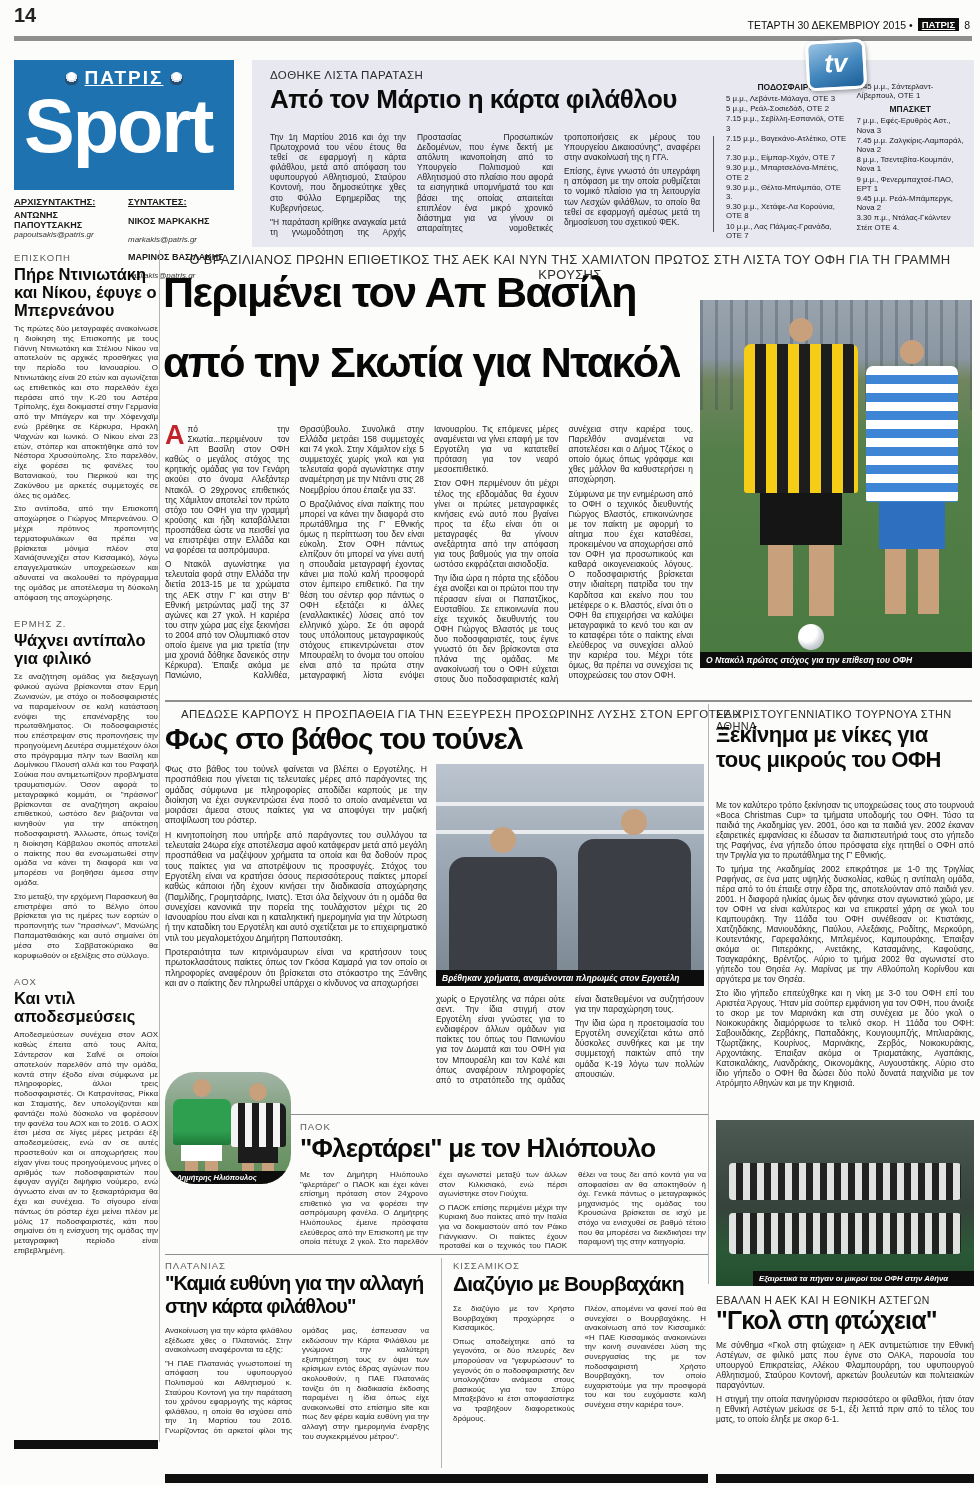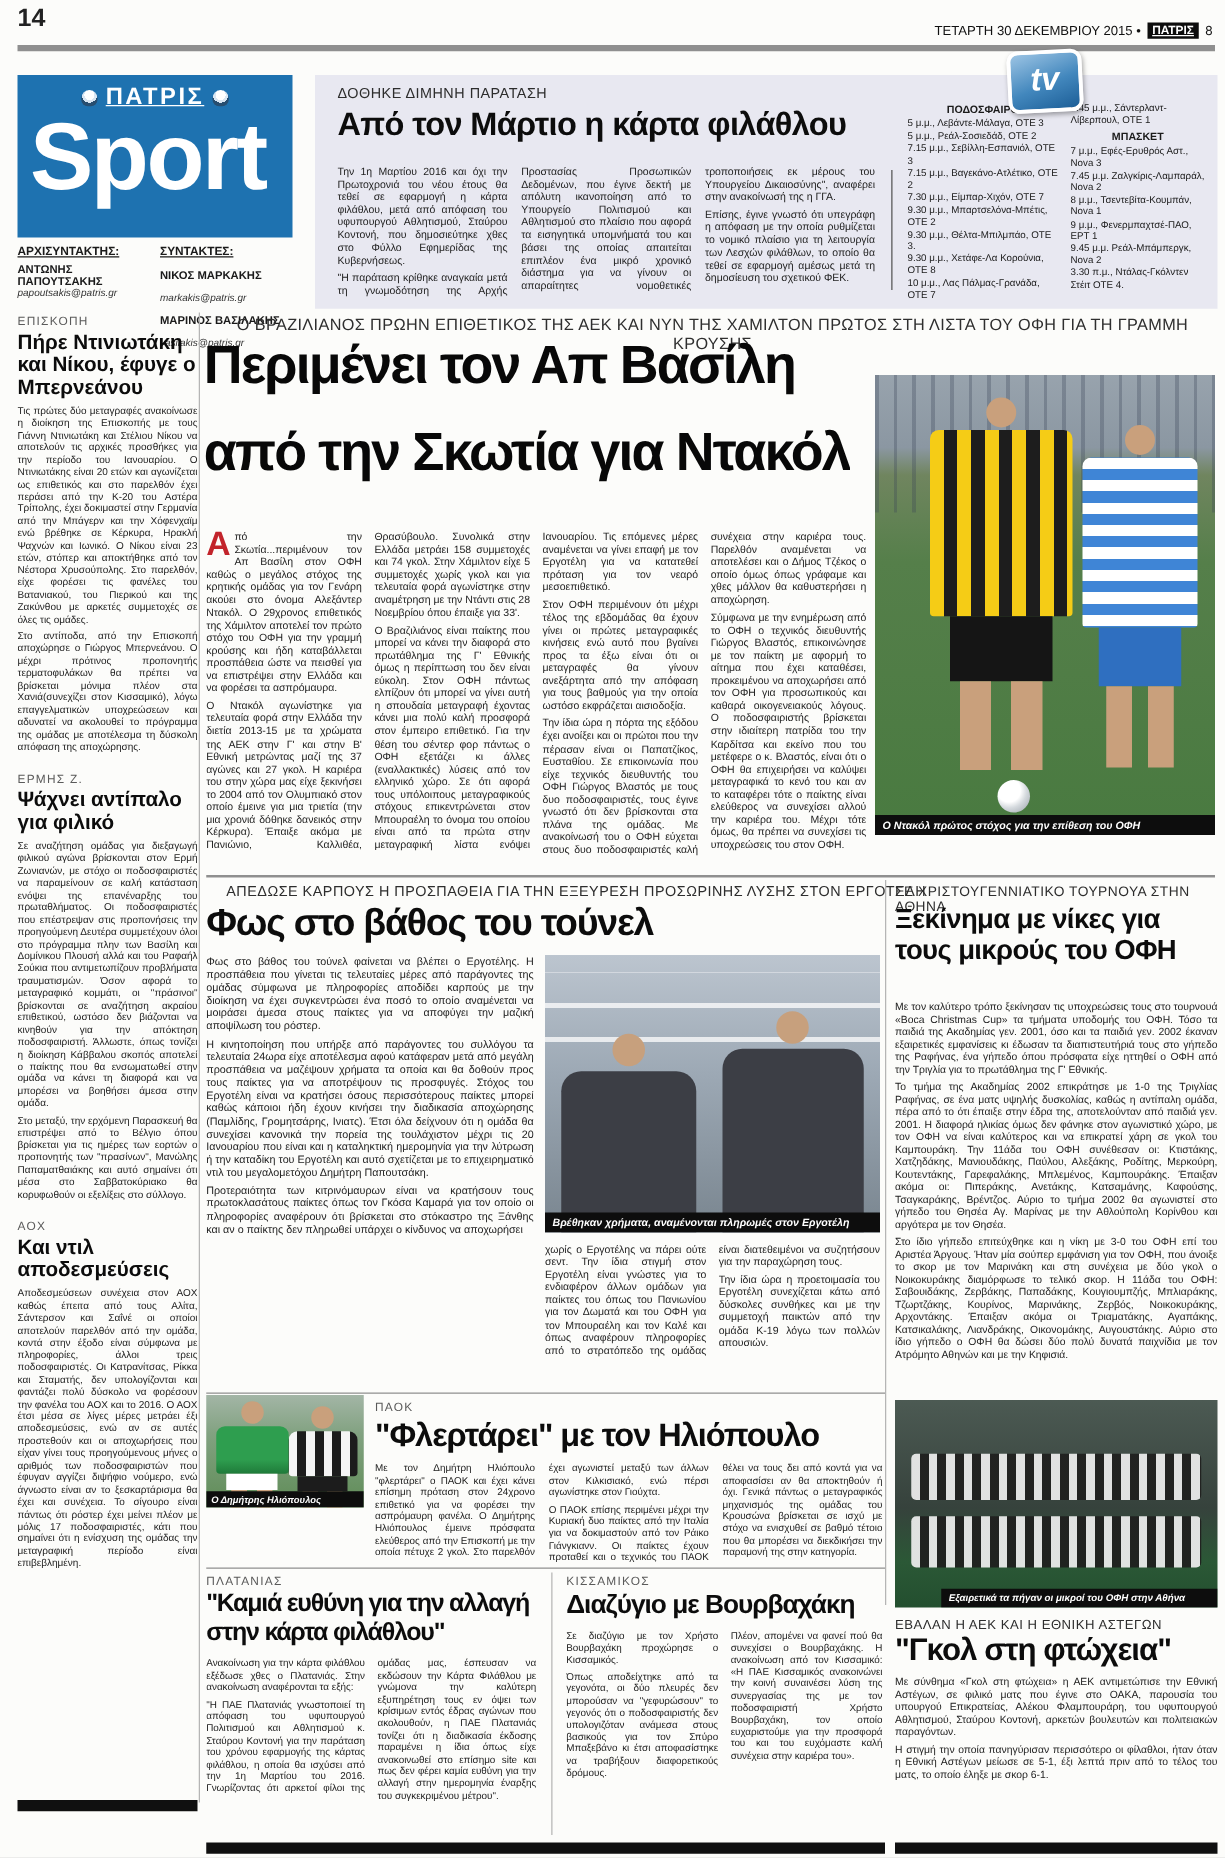--- a/index.html
+++ b/index.html
@@ -107,21 +107,21 @@
       <div class="cred-mail">papoutsakis@patris.gr</div>
     </div>
     <div style="flex:1;">
       <div class="cred-label">ΣΥΝΤΑΚΤΕΣ:</div>
       <div><span class="cred-name">ΝΙΚΟΣ ΜΑΡΚΑΚΗΣ</span> <span class="cred-mail">markakis@patris.gr</span></div>
       <div><span class="cred-name">ΜΑΡΙΝΟΣ ΒΑΣΙΛΑΚΗΣ</span> <span class="cred-mail">vasilakis@patris.gr</span></div>
     </div>
   </div>
 
   <div class="abs" id="topbox" style="left:252px;top:60px;width:722px;height:187px;">
-    <div class="abs kicker" style="left:18px;top:9px;">ΔΟΘΗΚΕ ΔΙΜΗΝΗ ΠΑΡΑΤΑΣΗ</div>
+    <div class="abs kicker" style="left:18px;top:9px;">ΔΟΘΗΚΕ ΛΙΣΤΑ ΠΑΡΑΤΑΣΗ</div>
     <div class="abs headline" style="left:18px;top:24px;width:436px;">Από τον Μάρτιο η κάρτα φιλάθλου</div>
     <div class="abs body cols3" style="left:18px;top:72px;width:430px;height:108px;">
         <div class="para">Την 1η Μαρτίου 2016 και όχι την Πρωτοχρονιά του νέου έτους θα τεθεί σε εφαρμογή η κάρτα φιλάθλου, μετά από απόφαση του υφυπουργού Αθλητισμού, Σταύρου Κοντονή, που δημοσιεύτηκε χθες στο Φύλλο Εφημερίδας της Κυβερνήσεως.</div>
         <div class="para">"Η παράταση κρίθηκε αναγκαία μετά τη γνωμοδότηση της Αρχής Προστασίας Προσωπικών Δεδομένων, που έγινε δεκτή με απόλυτη ικανοποίηση από το Υπουργείο Πολιτισμού και Αθλητισμού στο πλαίσιο που αφορά τα εισηγητικά υπομνήματά του και βάσει της οποίας απαιτείται επιπλέον ένα μικρό χρονικό διάστημα για να γίνουν οι απαραίτητες νομοθετικές τροποποιήσεις εκ μέρους του Υπουργείου Δικαιοσύνης", αναφέρει στην ανακοίνωσή της η ΓΓΑ.</div>
         <div class="para">Επίσης, έγινε γνωστό ότι υπεγράφη η απόφαση με την οποία ρυθμίζεται το νομικό πλαίσιο για τη λειτουργία των Λεσχών φιλάθλων, το οποίο θα τεθεί σε εφαρμογή αμέσως μετά τη δημοσίευση του σχετικού ΦΕΚ.</div>
       </div>
     <div class="abs" style="left:461px;top:76px;width:1px;height:96px;background:#555;"></div>
     <div class="abs" style="left:474px;top:22px;width:238px;height:158px;display:flex;gap:10px;overflow:hidden;">
       <div style="flex:1.12;">
         <div class="tv-head">ΠΟΔΟΣΦΑΙΡΟ</div>
@@ -236,21 +236,21 @@
     <div class="caption-bar">Βρέθηκαν χρήματα, αναμένονται πληρωμές στον Εργοτέλη</div>
   </div>
   <div class="abs body cols2" style="left:436px;top:994px;width:268px;height:118px;">
       <div class="para">χωρίς ο Εργοτέλης να πάρει ούτε σεντ. Την ίδια στιγμή στον Εργοτέλη είναι γνώστες για το ενδιαφέρον άλλων ομάδων για παίκτες του όπως του Πανιωνίου για τον Δωματά και του ΟΦΗ για τον Μπουραέλη και τον Καλέ και όπως αναφέρουν πληροφορίες από το στρατόπεδο της ομάδας είναι διατεθειμένοι να συζητήσουν για την παραχώρηση τους.</div>
       <div class="para">Την ίδια ώρα η προετοιμασία του Εργοτέλη συνεχίζεται κάτω από δύσκολες συνθήκες και με την συμμετοχή παικτών από την ομάδα Κ-19 λόγω των πολλών απουσιών.</div>
     </div>
 
   <div class="abs rule-v" style="left:708px;top:704px;width:1px;height:580px;"></div>
   <div class="abs rule-h" style="left:165px;top:1114px;width:543px;height:1px;"></div>
 
-  <div class="abs photo" id="photo-paok" style="left:165px;top:1116px;width:126px;height:90px;">
+  <div class="abs photo" id="photo-paok" style="left:165px;top:1072px;width:126px;height:112px;border-radius:30px;">
     <div class="player" style="left:6%;top:6%;width:46%;height:90%;">
       <div class="head" style="width:18px;height:18px;"></div>
       <div class="torso" style="background:linear-gradient(180deg,#2e9e4f 0 70%,#1f7a3a 100%);"></div>
       <div class="shorts" style="background:#ffffff;"></div>
       <div class="legs"></div>
     </div>
     <div class="player" style="right:4%;top:10%;width:44%;height:86%;">
       <div class="head" style="width:18px;height:18px;"></div>
       <div class="torso" style="background:repeating-linear-gradient(90deg,#f4f4f4 0 7px,#1c1c1c 7px 14px);"></div>
       <div class="shorts" style="background:#1c1c1c;"></div>

